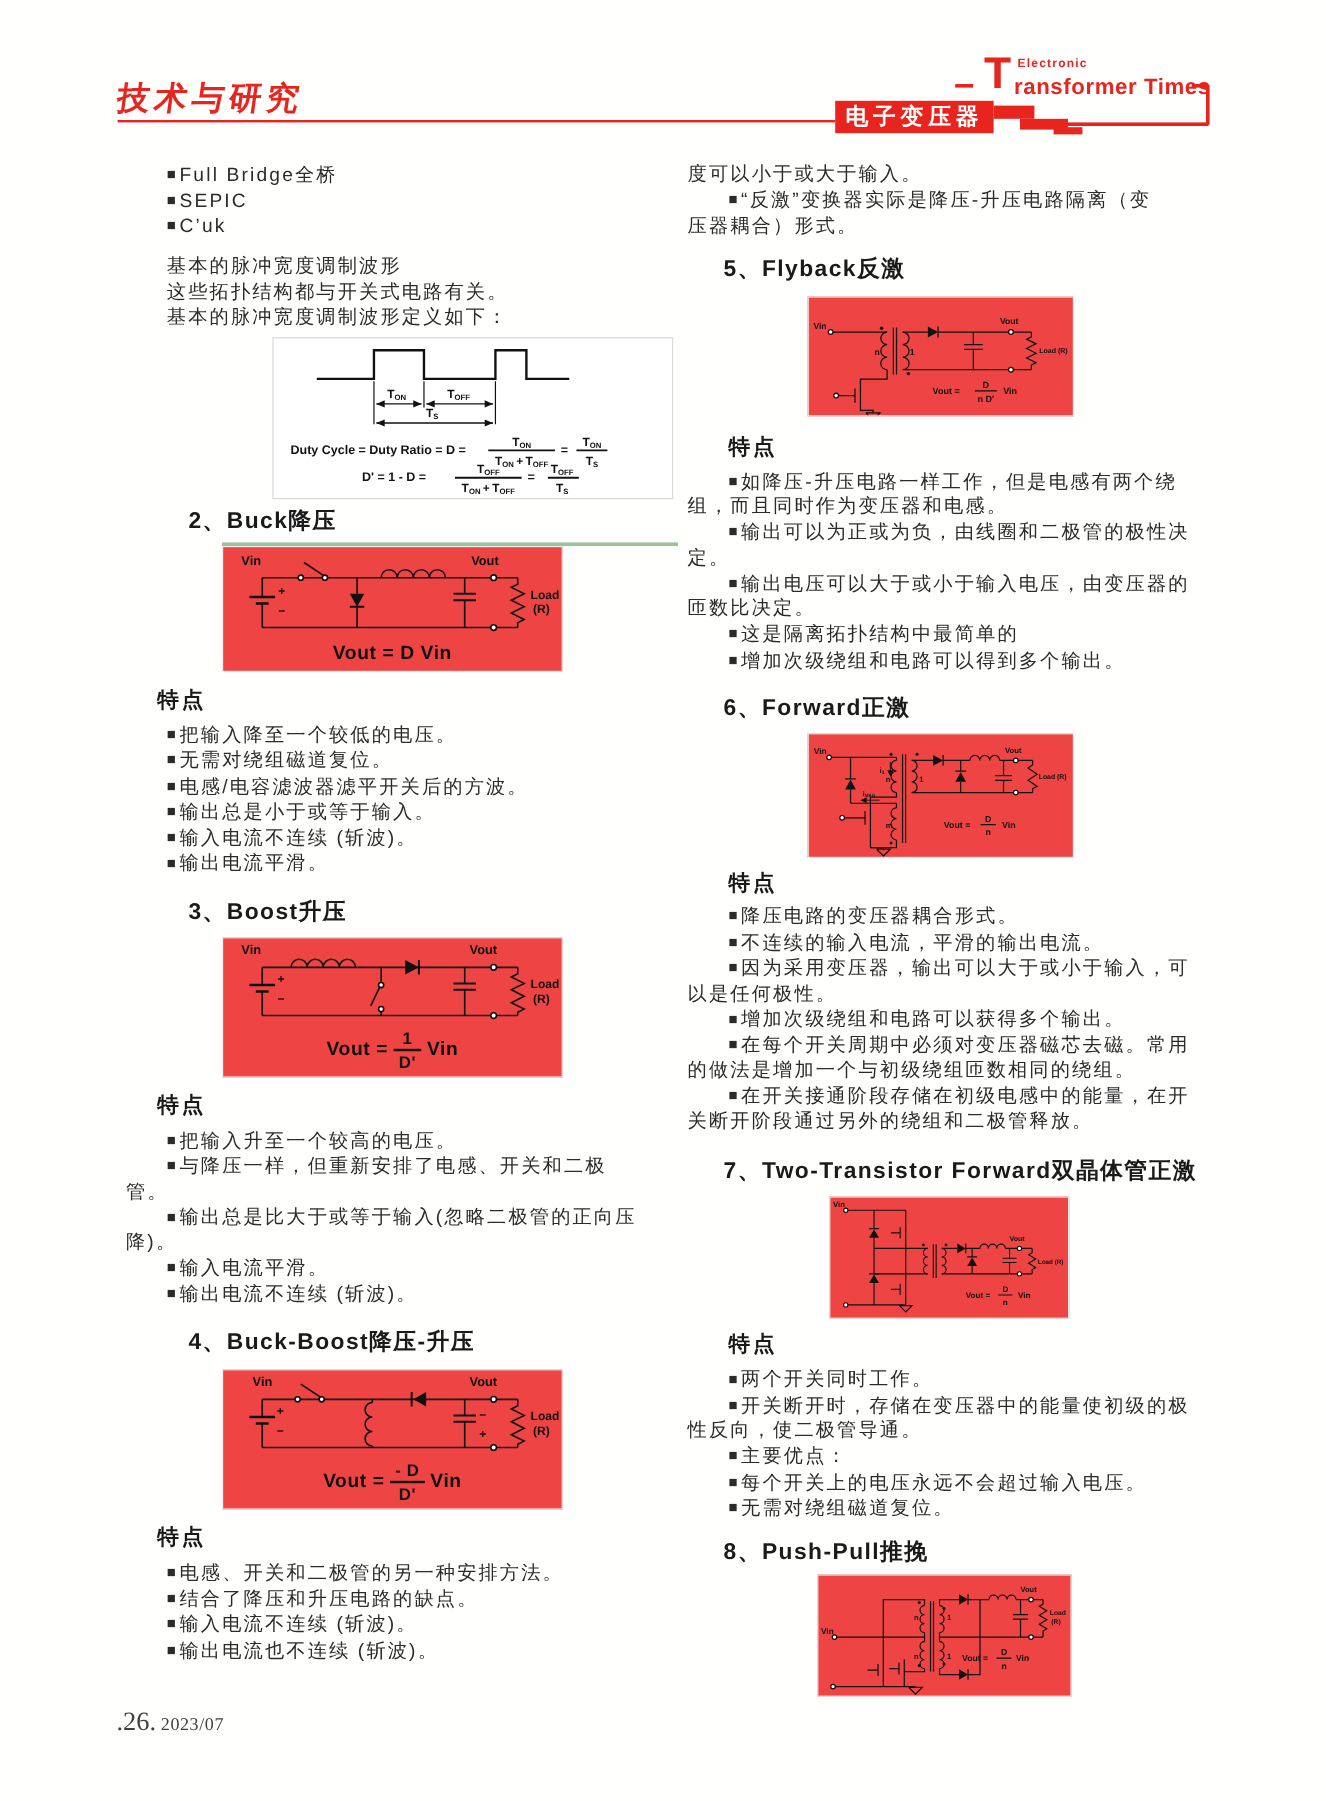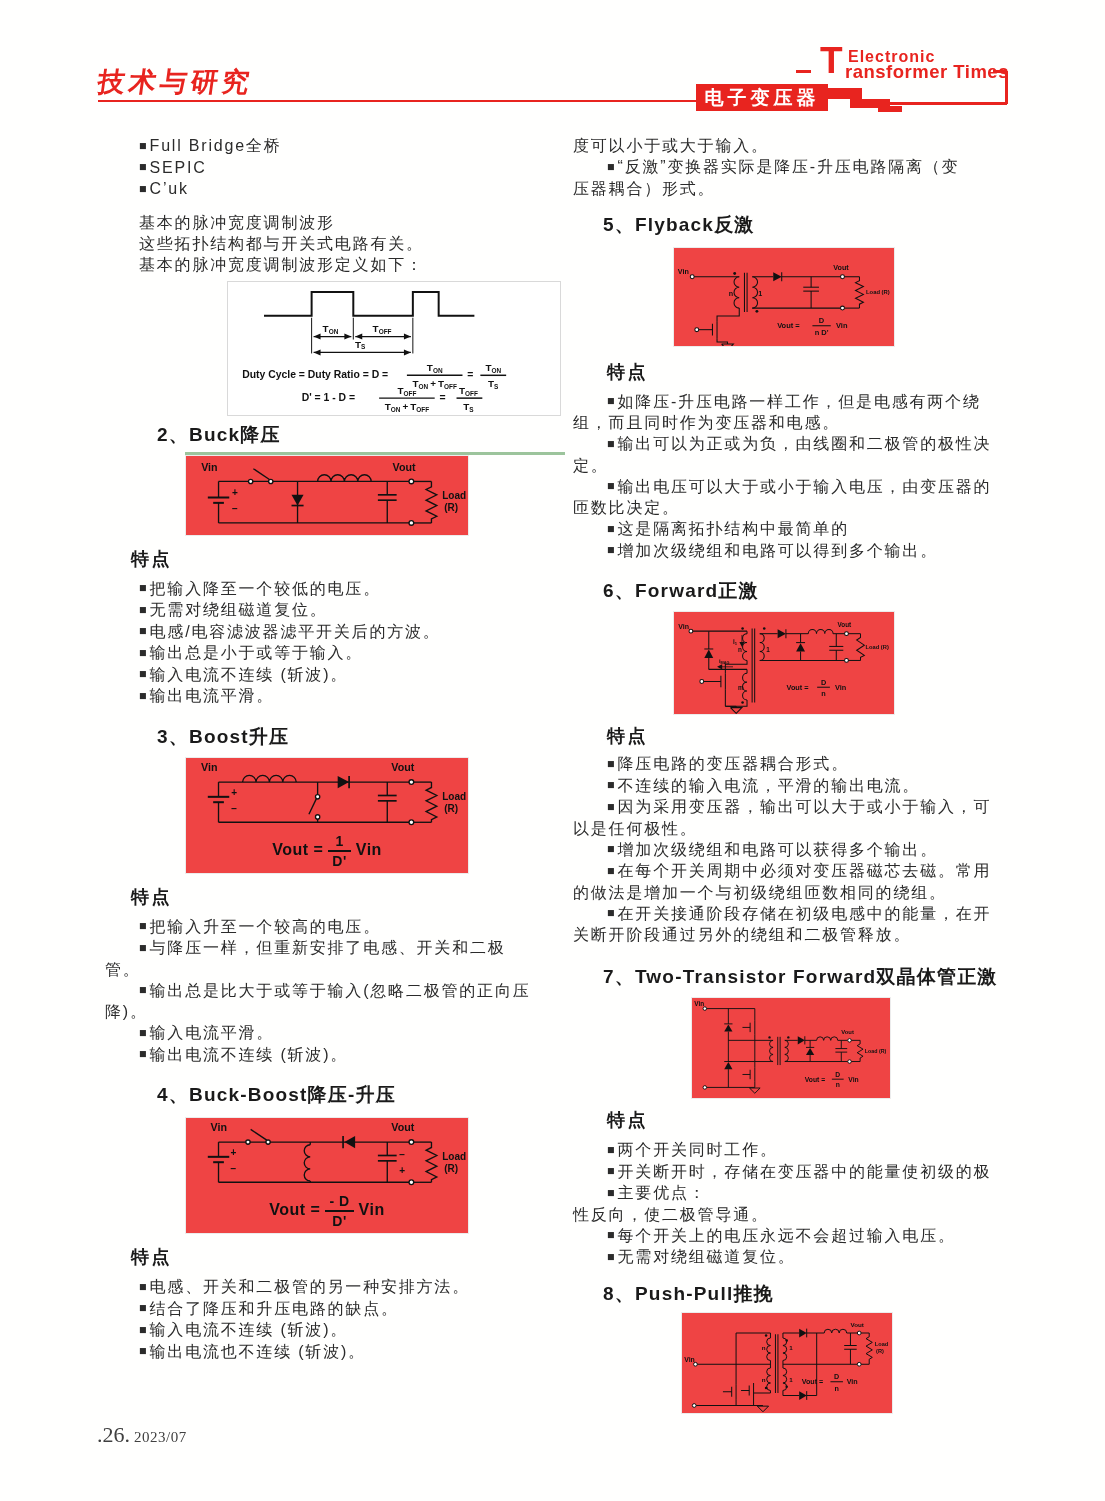--- a/index.html
+++ b/index.html
@@ -14,21 +14,21 @@
   .badge{position:absolute;left:696px;top:84px;width:132px;height:27px;background:#e8241f;color:#fff;
          font-weight:bold;font-size:19px;line-height:27px;text-align:center;letter-spacing:4px;}
   .st{position:absolute;background:#e8241f;}
   .st1{left:828px;top:88px;width:34px;height:11px;}
   .st2{left:850px;top:99px;width:40px;height:9px;}
   .st3{left:878px;top:106px;width:24px;height:6px;}
   .ldash{position:absolute;background:#e8241f;height:3px;}
   .ldl{left:796px;top:70px;width:15px;}
   .ldr{left:993px;top:70px;width:14px;}
   .logot{position:absolute;left:820px;top:42px;font-size:37px;font-weight:bold;color:#e8241f;line-height:1;}
-  .logoe{position:absolute;left:848px;top:48px;font-size:16px;font-weight:bold;color:#e8241f;letter-spacing:1px;}
+  .logoe{position:absolute;left:848px;top:48px;font-size:10px;font-weight:bold;color:#e8241f;letter-spacing:1px;}
   .logor{position:absolute;left:845px;top:61px;font-size:18.5px;font-weight:bold;color:#e8241f;letter-spacing:0.5px;}
   .lvert{position:absolute;left:1005px;top:71px;width:2.5px;height:33px;background:#e8241f;}
   .lbot{position:absolute;left:860px;top:102px;width:147px;height:2.5px;background:#e8241f;}
 
   
   .col{position:absolute;top:135px;}
   .colL{left:105px;width:462px;}
   .colR{left:573px;width:455px;}
 
   .ln{margin:0;font-size:16px;line-height:21px;letter-spacing:1.8px;white-space:nowrap;color:#2b2b2b;}
@@ -163,20 +163,21 @@
           <line x1="286" y1="66" x2="314" y2="66" style="stroke-width:2.5"></line>
         <line x1="300" y1="66" x2="300" y2="100"></line>
         <circle cx="336" cy="38" r="3.5"></circle>
           <circle cx="336" cy="100" r="3.5"></circle>
         <line x1="339" y1="38" x2="366" y2="38"></line>
         <polyline points="366,38 366,46 358,50 374,58 358,66 374,74 358,82 374,90 366,94 366,100"></polyline>
         <line x1="366" y1="100" x2="339" y2="100"></line>
         <text x="382" y="64" font-size="15">Load</text>
         <text x="385" y="82" font-size="15">(R)</text>
       </svg>
+      <div class="cform"><span>Vout = D Vin</span></div>
     </div>
     <p class="ft ft-l" style="margin-top:12px">特点</p>
     <div style="margin-top:8px">
       <p class="ln bl"><span class="mk">■</span><span>把输入降至一个较低的电压。</span></p>
       <p class="ln bl"><span class="mk">■</span><span>无需对绕组磁道复位。</span></p>
       <p class="ln bl"><span class="mk">■</span><span>电感/电容滤波器滤平开关后的方波。</span></p>
       <p class="ln bl"><span class="mk">■</span><span>输出总是小于或等于输入。</span></p>
       <p class="ln bl"><span class="mk">■</span><span>输入电流不连续 (斩波)。</span></p>
       <p class="ln bl"><span class="mk">■</span><span>输出电流平滑。</span></p>
     </div>
@@ -482,22 +483,22 @@
         <text x="246" y="134" font-size="11.5" text-anchor="middle">D</text>
         <line x1="236" y1="138" x2="256" y2="138"></line>
         <text x="246" y="152" font-size="11.5" text-anchor="middle">n</text>
         <text x="264" y="142" font-size="11.5">Vin</text>
       </svg>
     </div>
     <p class="ft ft-r" style="margin-top:10px">特点</p>
     <div style="margin-top:8px">
       <p class="ln bl"><span class="mk">■</span><span>两个开关同时工作。</span></p>
       <p class="ln bl"><span class="mk">■</span><span>开关断开时，存储在变压器中的能量使初级的极</span></p>
+      <p class="ln">性反向，使二极管导通。</p>
       <p class="ln bl"><span class="mk">■</span><span>主要优点：</span></p>
-      <p class="ln">性反向，使二极管导通。</p>
       <p class="ln bl"><span class="mk">■</span><span>每个开关上的电压永远不会超过输入电压。</span></p>
       <p class="ln bl"><span class="mk">■</span><span>无需对绕组磁道复位。</span></p>
     </div>
 
     <h3 class="sh sh-r" style="margin-top:14px">8、Push-Pull推挽</h3>
     <div class="cbox cb-r" style="width:212px;height:102px;margin:6px 0 0 108px">
       <svg class="ckt ckt2" viewBox="0 0 333 160">
         <text x="2" y="78" font-size="11">Vin</text>
         <circle cx="20" cy="82" r="3"></circle>
           <line x1="23" y1="82" x2="140" y2="82"></line>

